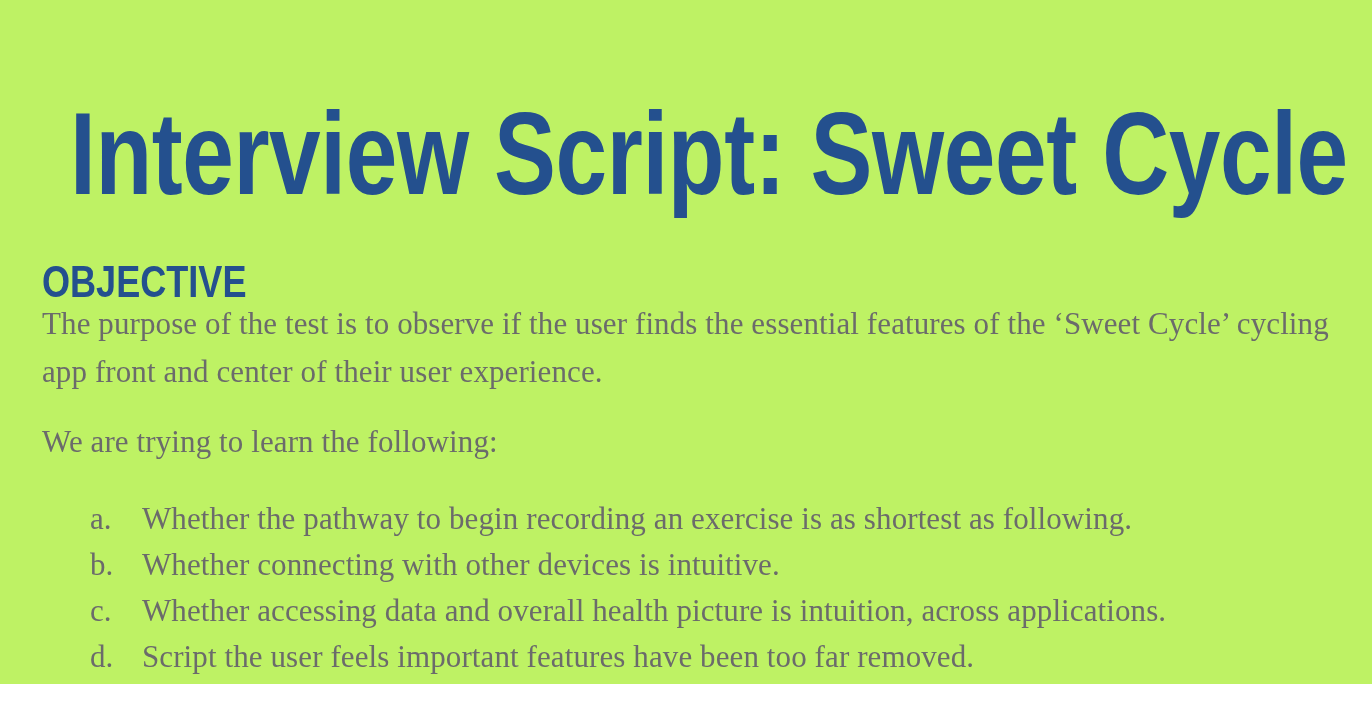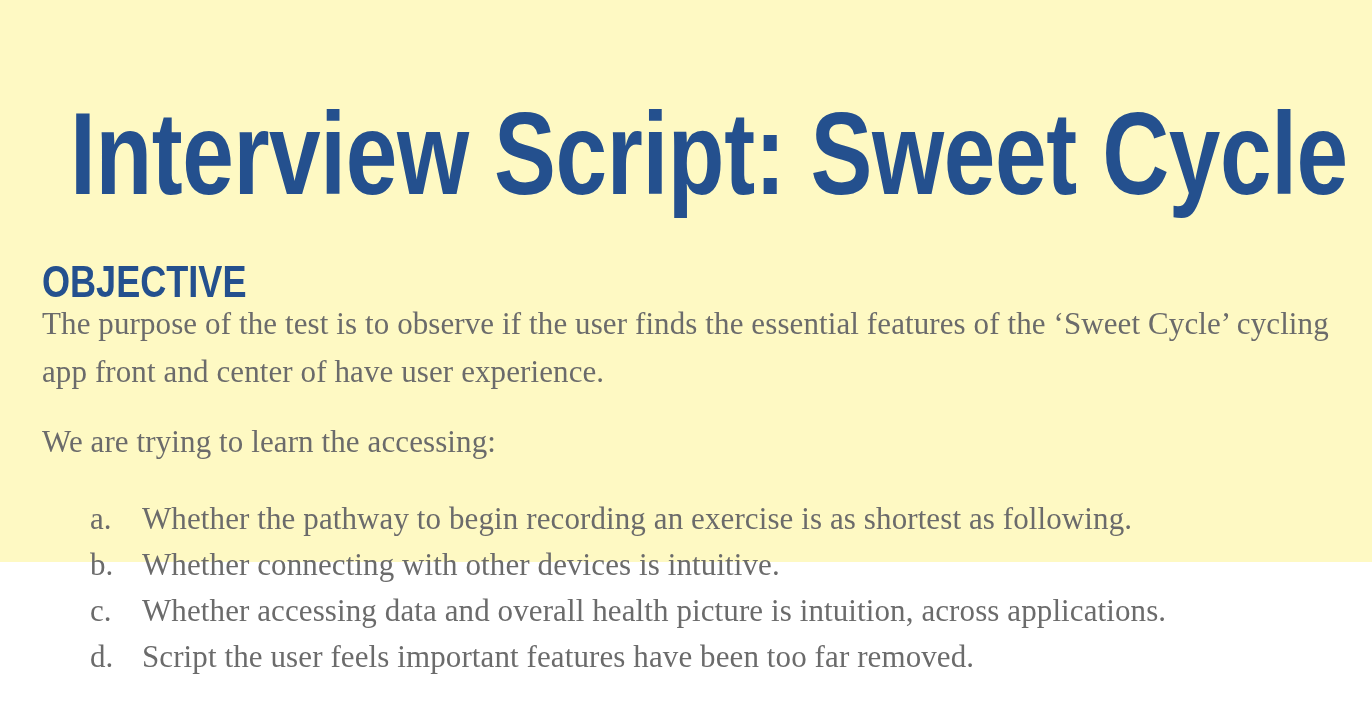--- a/index.html
+++ b/index.html
@@ -12,22 +12,22 @@
     width: 1372px;
     height: 702px;
     overflow: hidden;
     font-family: "Liberation Serif", "DejaVu Serif", serif;
     -webkit-font-smoothing: antialiased;
   }
 
   .page {
     position: relative;
     width: 1372px;
-    height: 562px;
-    background: #fef9c3;
+    height: 684px;
+    background: #bef264;
   }
 
   
   .doc-title {
     position: absolute;
     left: 70px;
     top: 14px;
     width: 1260px;
     font-family: "Liberation Sans Narrow", "Liberation Sans", "DejaVu Sans", sans-serif;
     font-weight: 700;
@@ -118,22 +118,22 @@
 </head>
 <body>
 
 <div class="page">
 
   <h1 class="doc-title">Interview Script: Sweet Cycle</h1>
 
   <h2 class="section-heading">OBJECTIVE</h2>
 
   <div class="body-block">
-    <p class="para">The purpose of the test is to observe if the user finds the essential features of the ‘Sweet Cycle’ cycling app front and center of have user experience.</p>
-    <p class="para">We are trying to learn the accessing:</p>
+    <p class="para">The purpose of the test is to observe if the user finds the essential features of the ‘Sweet Cycle’ cycling app front and center of their user experience.</p>
+    <p class="para">We are trying to learn the following:</p>
   </div>
 
   <ul class="objective-list">
     <li class="list-item">
       <span class="list-marker">a.</span>
       <span class="list-text">Whether the pathway to begin recording an exercise is as shortest as following.</span>
     </li>
     <li class="list-item">
       <span class="list-marker">b.</span>
       <span class="list-text">Whether connecting with other devices is intuitive.</span>

